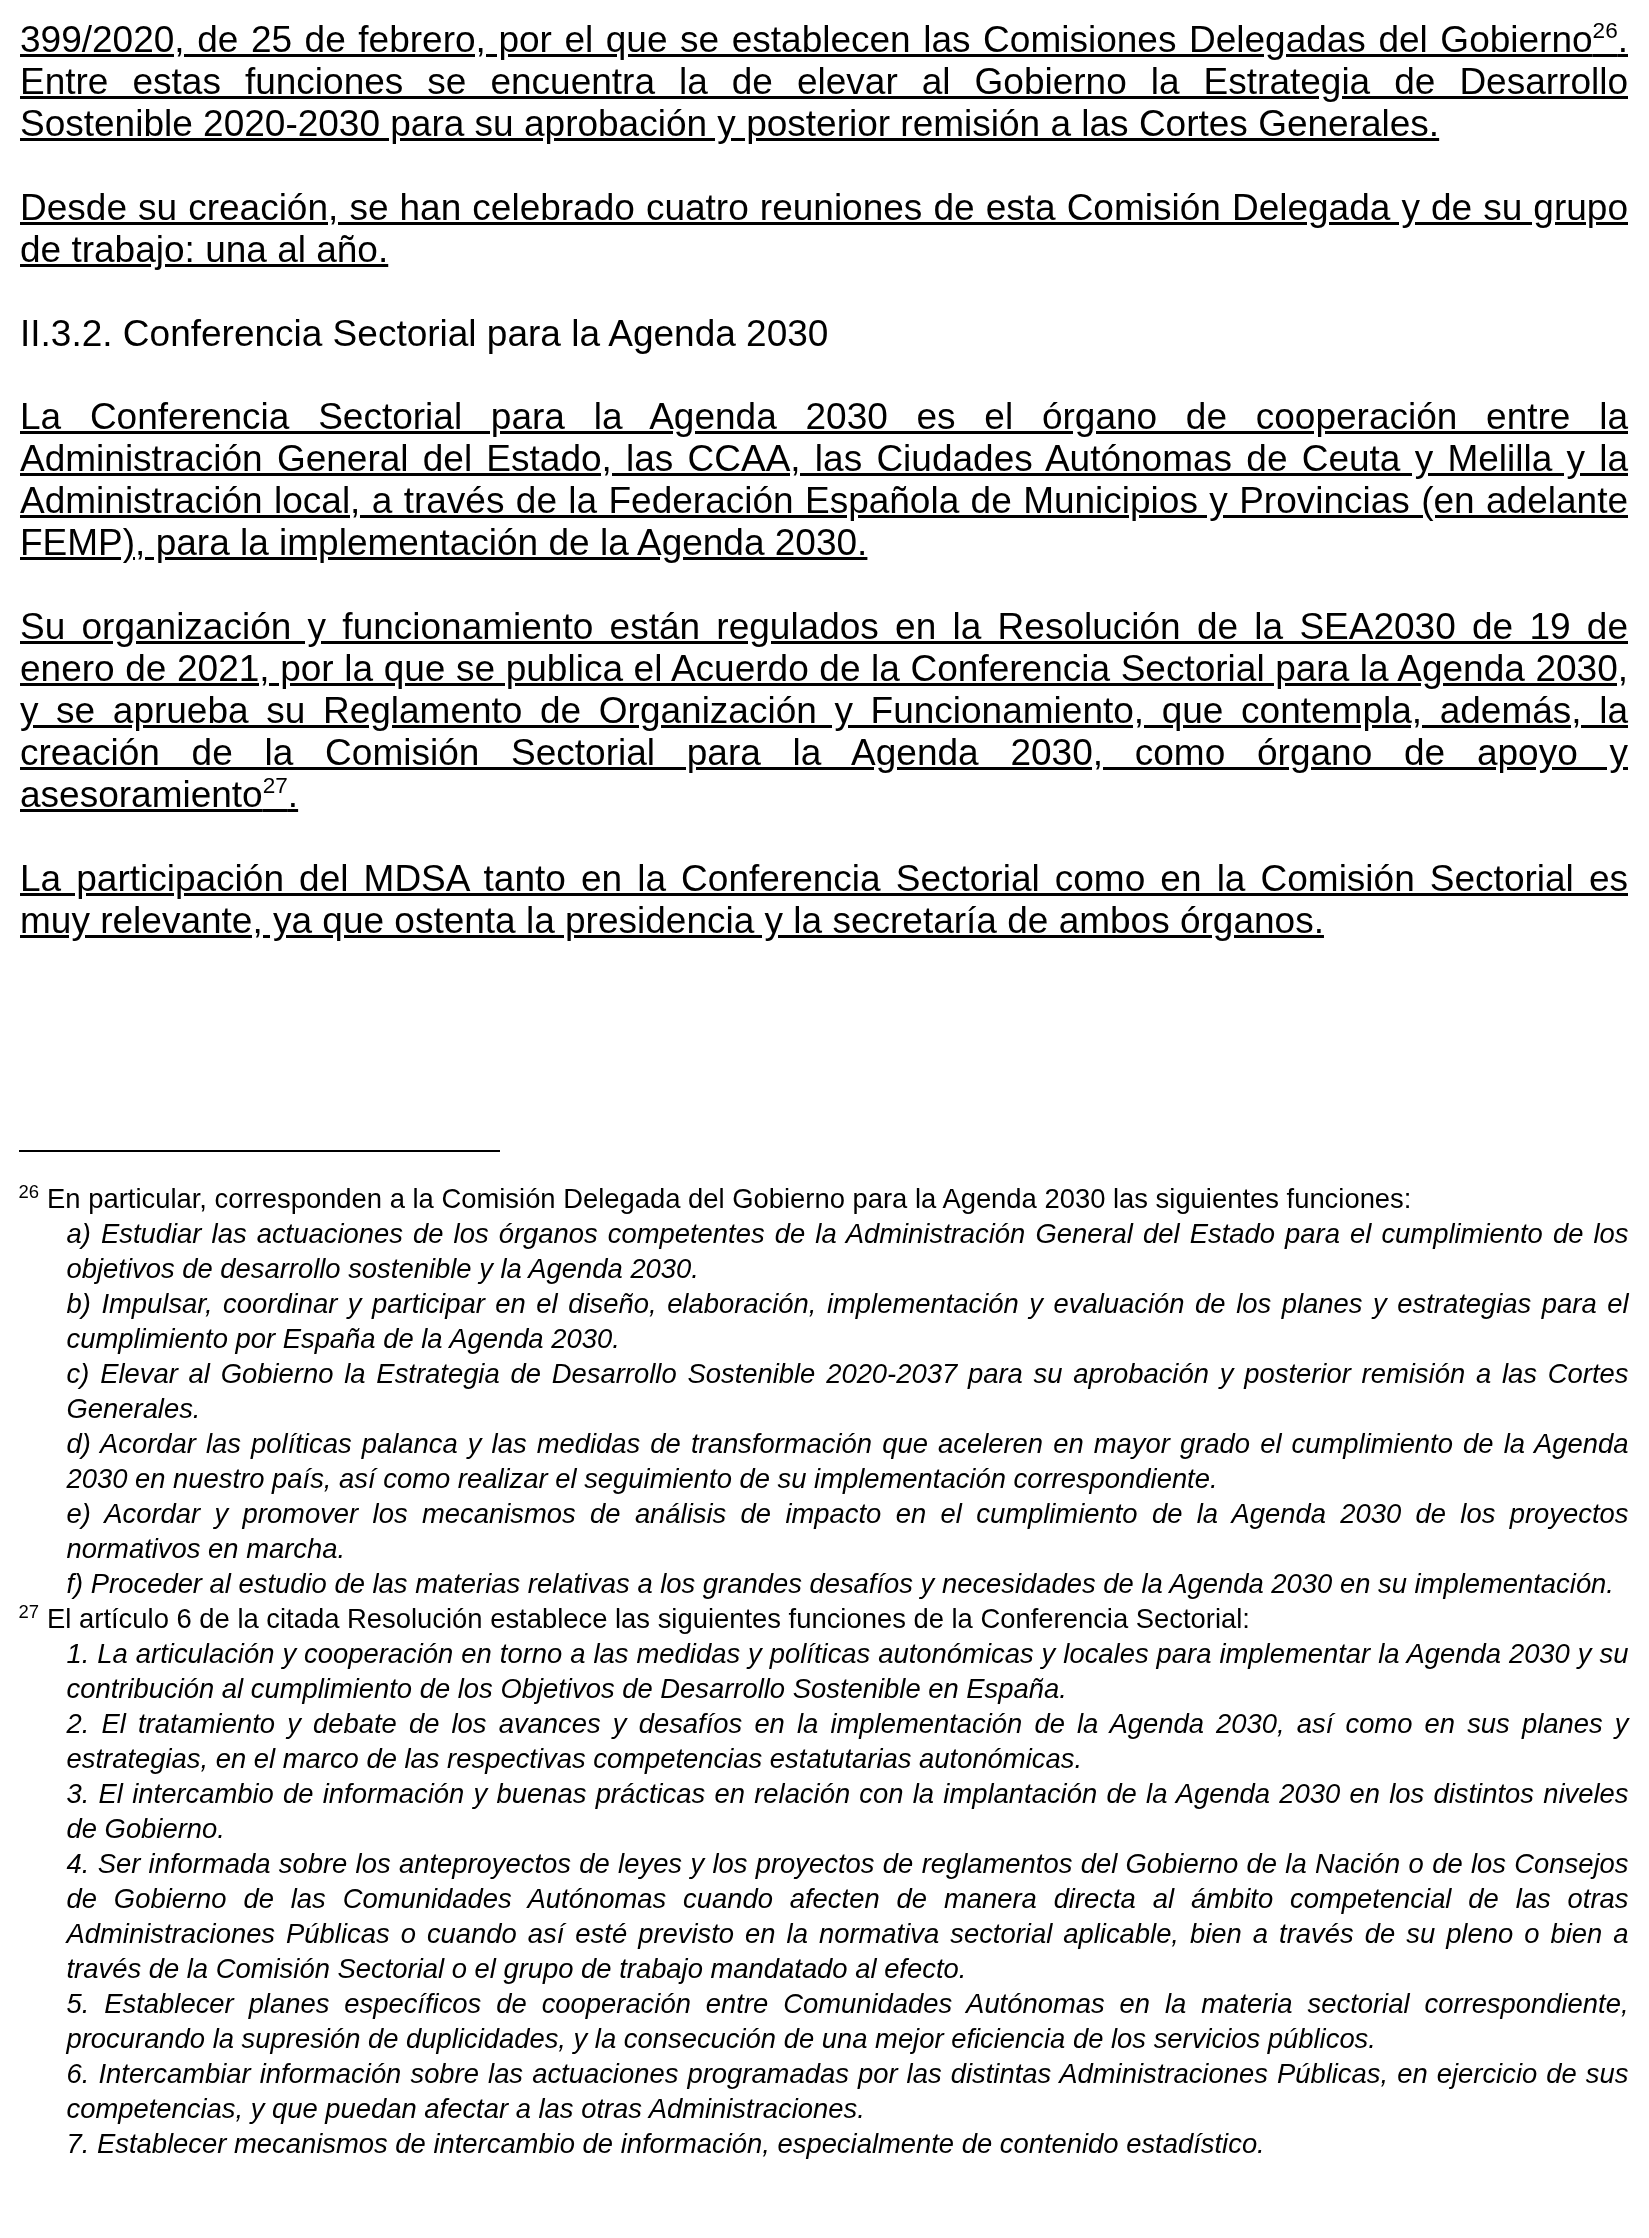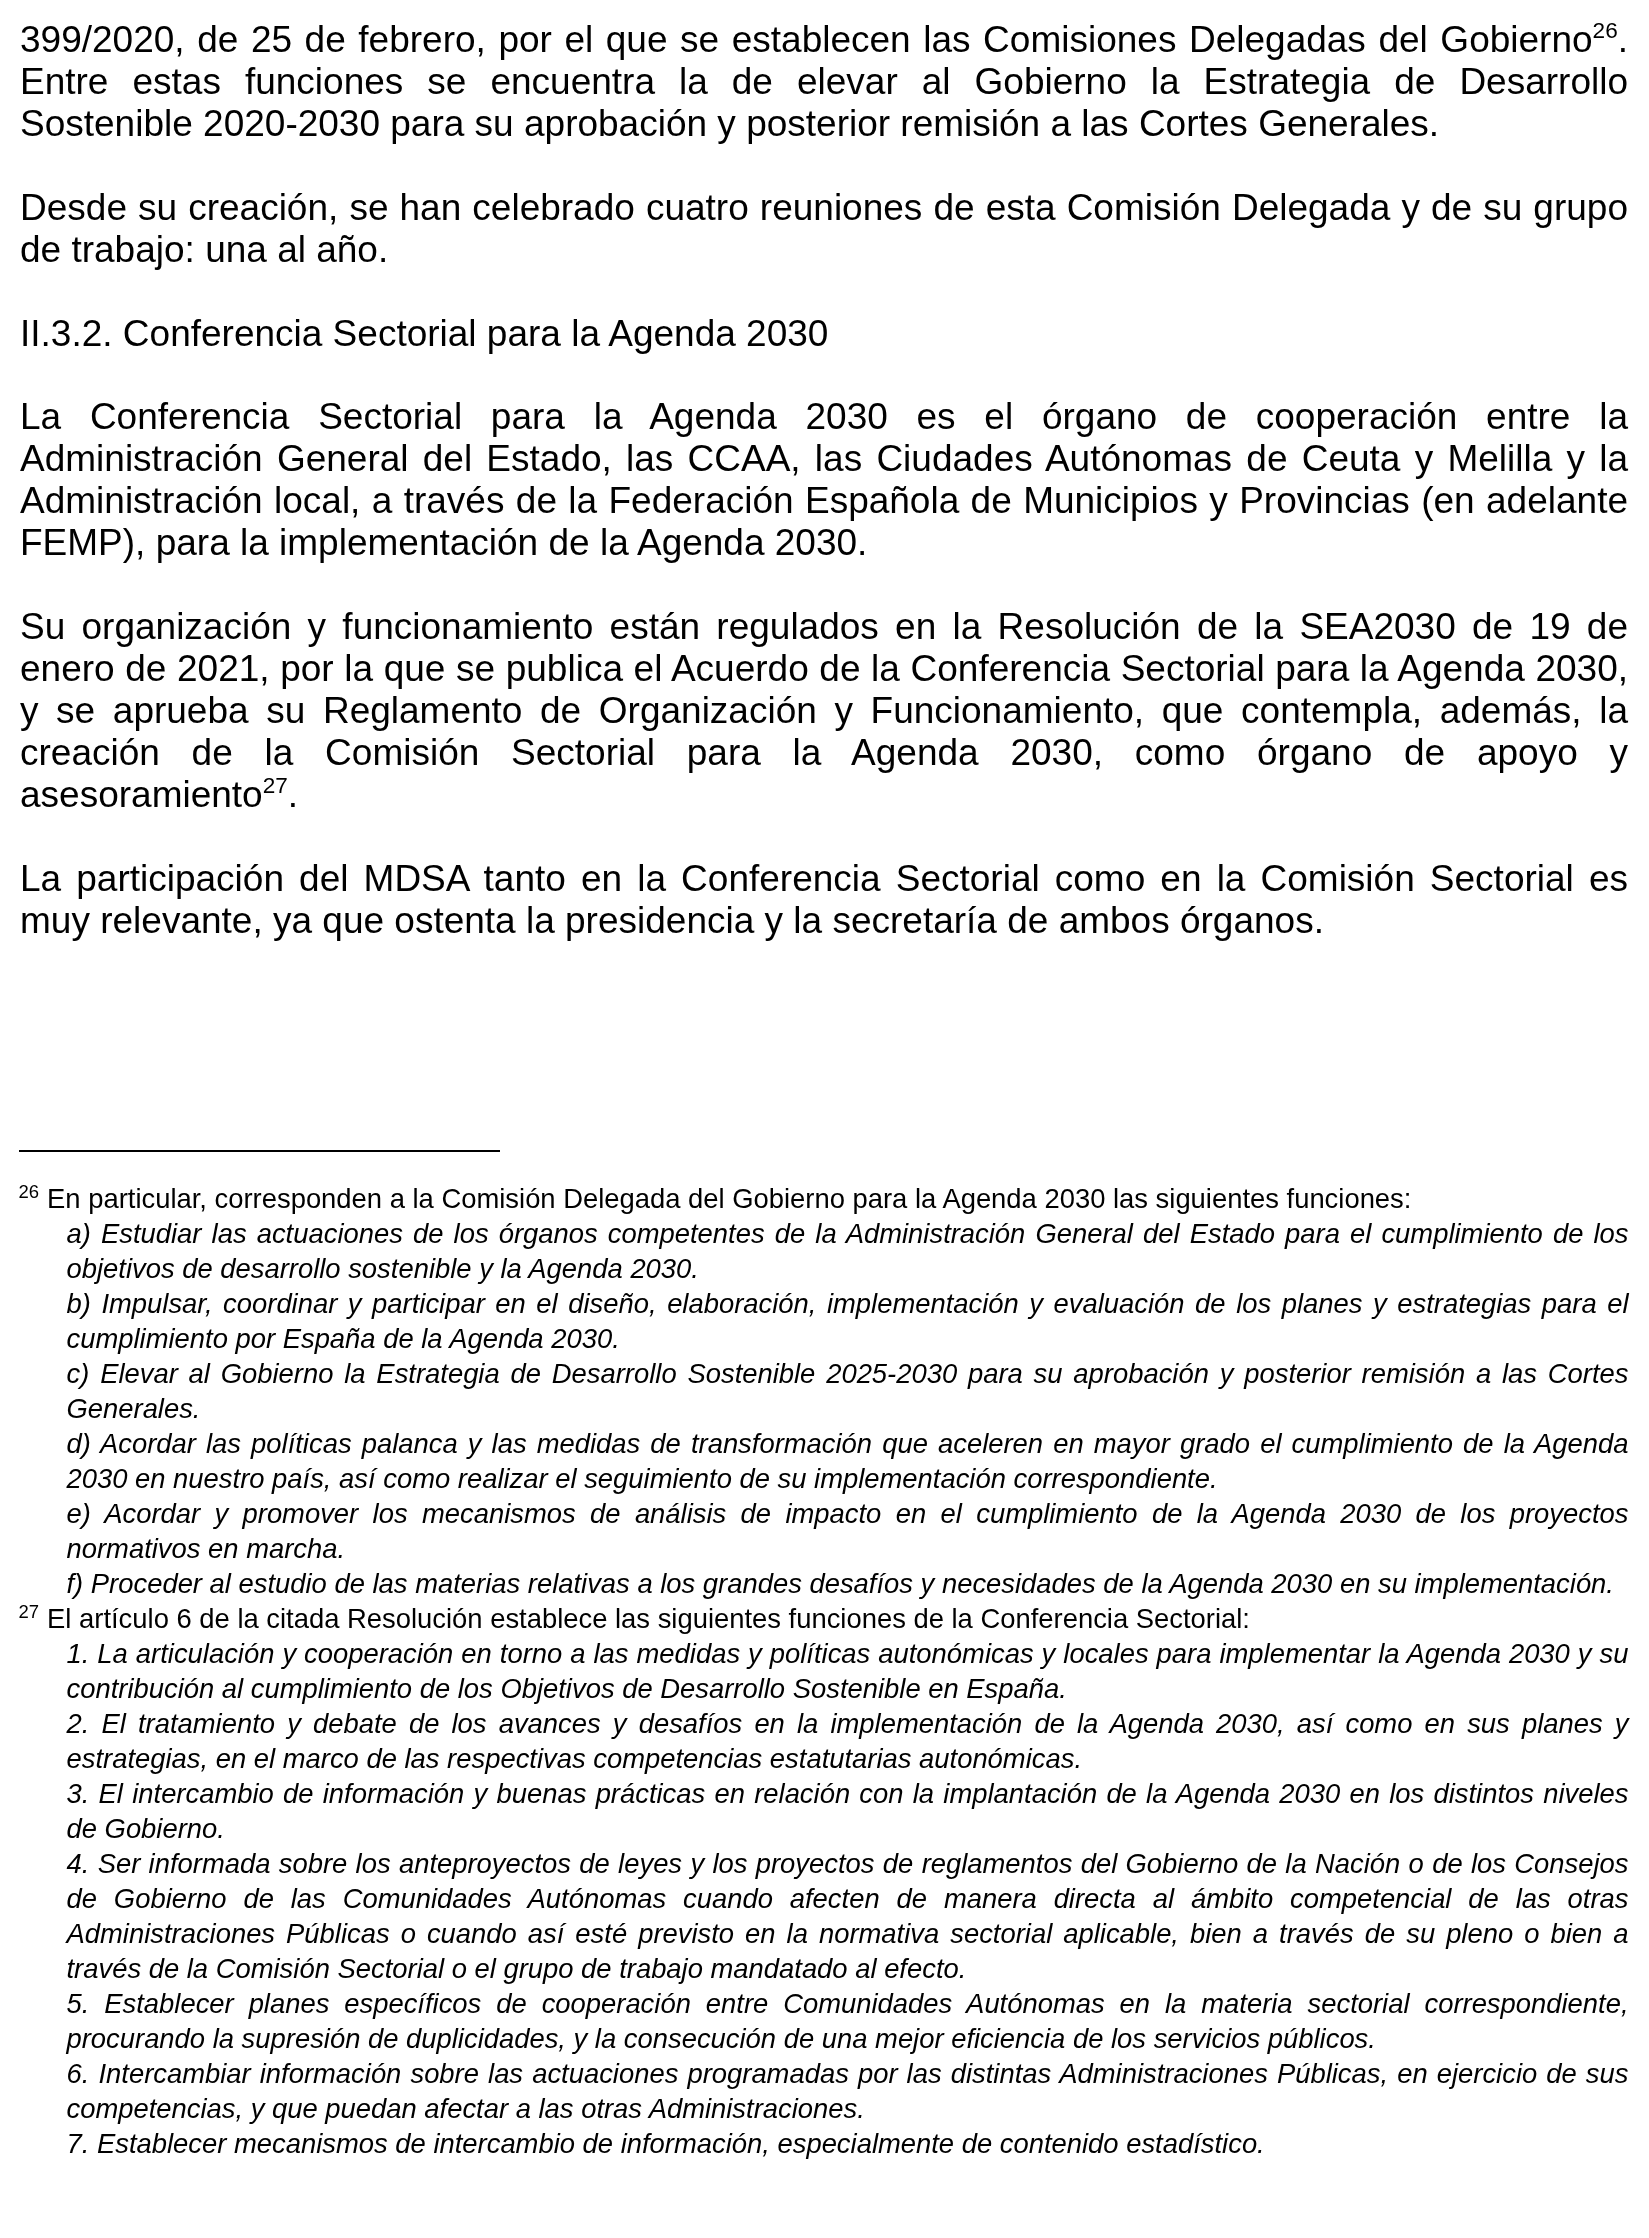--- a/index.html
+++ b/index.html
@@ -1,19 +1,19 @@
 <!DOCTYPE html>
 <html style="font-size:13px"><head>
 <meta charset="utf-8">
 <style>
   html, body { margin: 0; padding: 0; background: #ffffff; }
   body { width: 1650px; height: 2239px; position: relative; overflow: hidden;
          font-family: "Liberation Sans", sans-serif; color: #000000; }
   .page { position: absolute; left: 20px; top: 19.4px; width: 1608px; }
-  .p { font-size: 37px; line-height: 42px; text-align: justify; margin: 0 0 42px 0; }
+  .p { font-size: 37px; line-height: 42px; text-align: justify; margin: 0 0 42px 0; text-decoration: underline; }
   .p:last-child { margin-bottom: 8px; }
   .h { font-size: 37px; line-height: 42px; font-weight: normal; margin: 17px 0 41px 0; }
   sup.fn { font-size: 22.6px; line-height: 0; vertical-align: 13.7px; }
   .sep { position: absolute; left: 18.5px; top: 1150px; width: 481px; height: 1.6px; background: #000; }
   .notes { position: absolute; left: 18.5px; top: 1181px; width: 1610px; }
   .note { font-size: 27.4px; line-height: 35px; }
   .note-head { text-align: justify; }
   .note-head sup { font-size: 18.5px; line-height: 0; vertical-align: 10.5px; margin-right: 8px; }
   .note-item { margin-left: 48px; text-align: justify; font-size: 27.4px; line-height: 35px; font-style: italic; }
 </style>
@@ -34,21 +34,21 @@
   <p class="p">La participación del MDSA tanto en la Conferencia Sectorial como en la Comisión Sectorial es muy relevante, ya que ostenta la presidencia y la secretaría de ambos órganos.</p>
 </div>
 
 <div class="sep"></div>
 
 <div class="notes">
   <div class="note">
     <div class="note-head"><sup>26</sup><span>En particular, corresponden a la Comisión Delegada del Gobierno para la Agenda 2030 las siguientes funciones:</span></div>
     <div class="note-item">a) Estudiar las actuaciones de los órganos competentes de la Administración General del Estado para el cumplimiento de los objetivos de desarrollo sostenible y la Agenda 2030.</div>
     <div class="note-item">b) Impulsar, coordinar y participar en el diseño, elaboración, implementación y evaluación de los planes y estrategias para el cumplimiento por España de la Agenda 2030.</div>
-    <div class="note-item">c) Elevar al Gobierno la Estrategia de Desarrollo Sostenible 2025-2030 para su aprobación y posterior remisión a las Cortes Generales.</div>
+    <div class="note-item">c) Elevar al Gobierno la Estrategia de Desarrollo Sostenible 2020-2037 para su aprobación y posterior remisión a las Cortes Generales.</div>
     <div class="note-item">d) Acordar las políticas palanca y las medidas de transformación que aceleren en mayor grado el cumplimiento de la Agenda 2030 en nuestro país, así como realizar el seguimiento de su implementación correspondiente.</div>
     <div class="note-item">e) Acordar y promover los mecanismos de análisis de impacto en el cumplimiento de la Agenda 2030 de los proyectos normativos en marcha.</div>
     <div class="note-item">f) Proceder al estudio de las materias relativas a los grandes desafíos y necesidades de la Agenda 2030 en su implementación.</div>
   </div>
   <div class="note">
     <div class="note-head"><sup>27</sup><span>El artículo 6 de la citada Resolución establece las siguientes funciones de la Conferencia Sectorial:</span></div>
     <div class="note-item">1. La articulación y cooperación en torno a las medidas y políticas autonómicas y locales para implementar la Agenda 2030 y su contribución al cumplimiento de los Objetivos de Desarrollo Sostenible en España.</div>
     <div class="note-item">2. El tratamiento y debate de los avances y desafíos en la implementación de la Agenda 2030, así como en sus planes y estrategias, en el marco de las respectivas competencias estatutarias autonómicas.</div>
     <div class="note-item">3. El intercambio de información y buenas prácticas en relación con la implantación de la Agenda 2030 en los distintos niveles de Gobierno.</div>
     <div class="note-item">4. Ser informada sobre los anteproyectos de leyes y los proyectos de reglamentos del Gobierno de la Nación o de los Consejos de Gobierno de las Comunidades Autónomas cuando afecten de manera directa al ámbito competencial de las otras Administraciones Públicas o cuando así esté previsto en la normativa sectorial aplicable, bien a través de su pleno o bien a través de la Comisión Sectorial o el grupo de trabajo mandatado al efecto.</div>

